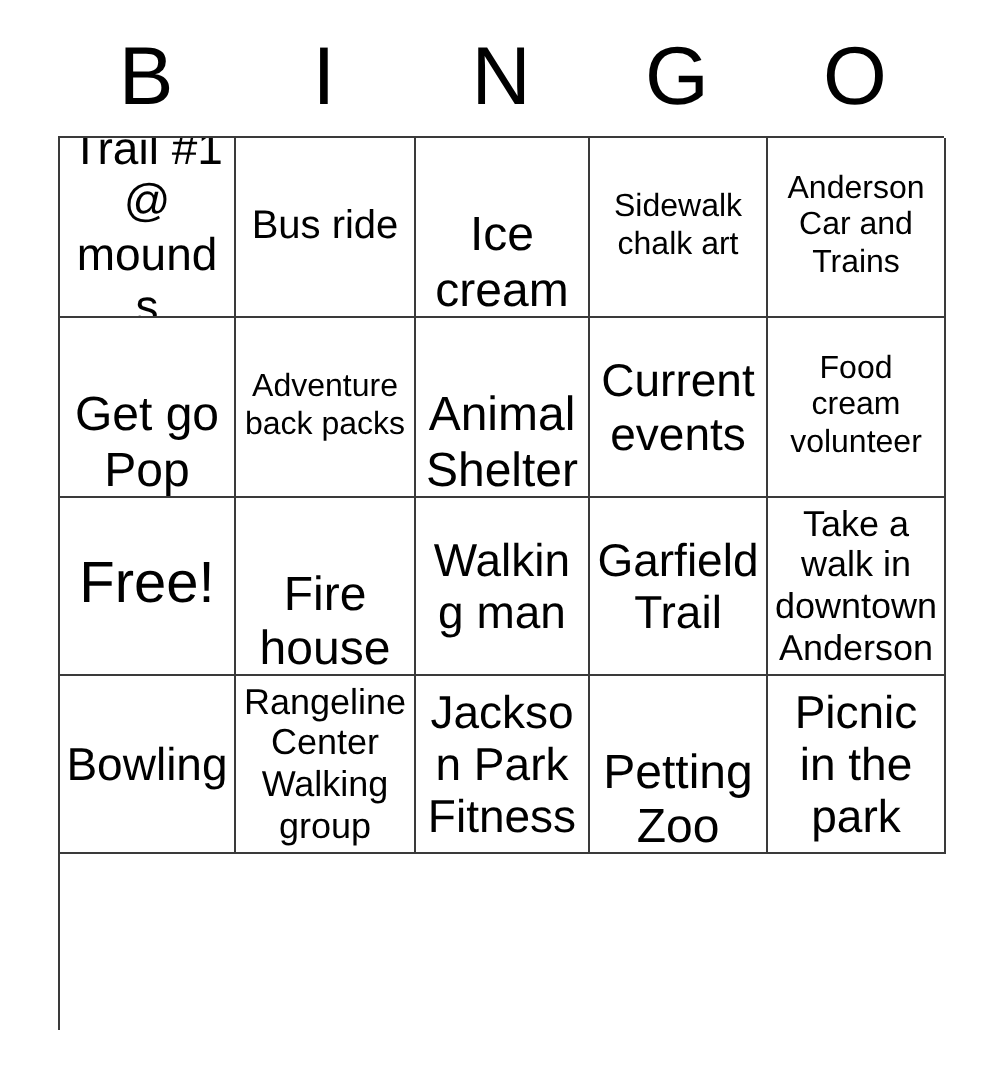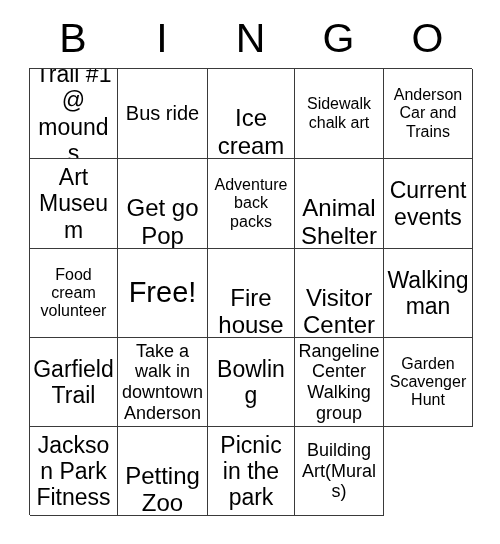--- a/index.html
+++ b/index.html
@@ -117,23 +117,20 @@
         <span class="cell-text fs-lg">Ice cream</span>
       </div>
     <div class="cell">
         <span class="cell-text fs-sm">Sidewalk chalk art</span>
       </div>
 
     <div class="cell">
         <span class="cell-text fs-sm">Anderson Car and Trains</span>
       </div>
     <div class="cell">
-        <span class="cell-text fs-md">Art Museum</span>
-      </div>
-    <div class="cell">
         <span class="cell-text fs-lg">Get go Pop</span>
       </div>
     <div class="cell">
         <span class="cell-text fs-sm">Adventure back packs</span>
       </div>
     <div class="cell">
         <span class="cell-text fs-lg">Animal Shelter</span>
       </div>
 
     <div class="cell">
@@ -141,50 +138,41 @@
       </div>
     <div class="cell">
         <span class="cell-text fs-sm">Food cream volunteer</span>
       </div>
     <div class="cell">
         <span class="cell-text fs-free">Free!</span>
       </div>
     <div class="cell">
         <span class="cell-text fs-lg">Fire house</span>
       </div>
-    <div class="cell">
-        <span class="cell-text fs-lg">Visitor Center</span>
-      </div>
 
     <div class="cell">
         <span class="cell-text fs-md">Walking man</span>
       </div>
     <div class="cell">
         <span class="cell-text fs-md">Garfield Trail</span>
       </div>
     <div class="cell">
         <span class="cell-text fs-xs">Take a walk in downtown Anderson</span>
       </div>
     <div class="cell">
         <span class="cell-text fs-md">Bowling</span>
       </div>
     <div class="cell">
         <span class="cell-text fs-xs">Rangeline Center Walking group</span>
       </div>
 
     <div class="cell">
-        <span class="cell-text fs-sm">Garden Scavenger Hunt</span>
-      </div>
-    <div class="cell">
         <span class="cell-text fs-md">Jackson Park Fitness</span>
       </div>
     <div class="cell">
         <span class="cell-text fs-lg">Petting Zoo</span>
       </div>
     <div class="cell">
         <span class="cell-text fs-md">Picnic in the park</span>
       </div>
-    <div class="cell">
-        <span class="cell-text fs-xs">Building Art(Murals)</span>
-      </div>
 
   </div>
 </div>
 
 </body></html>

